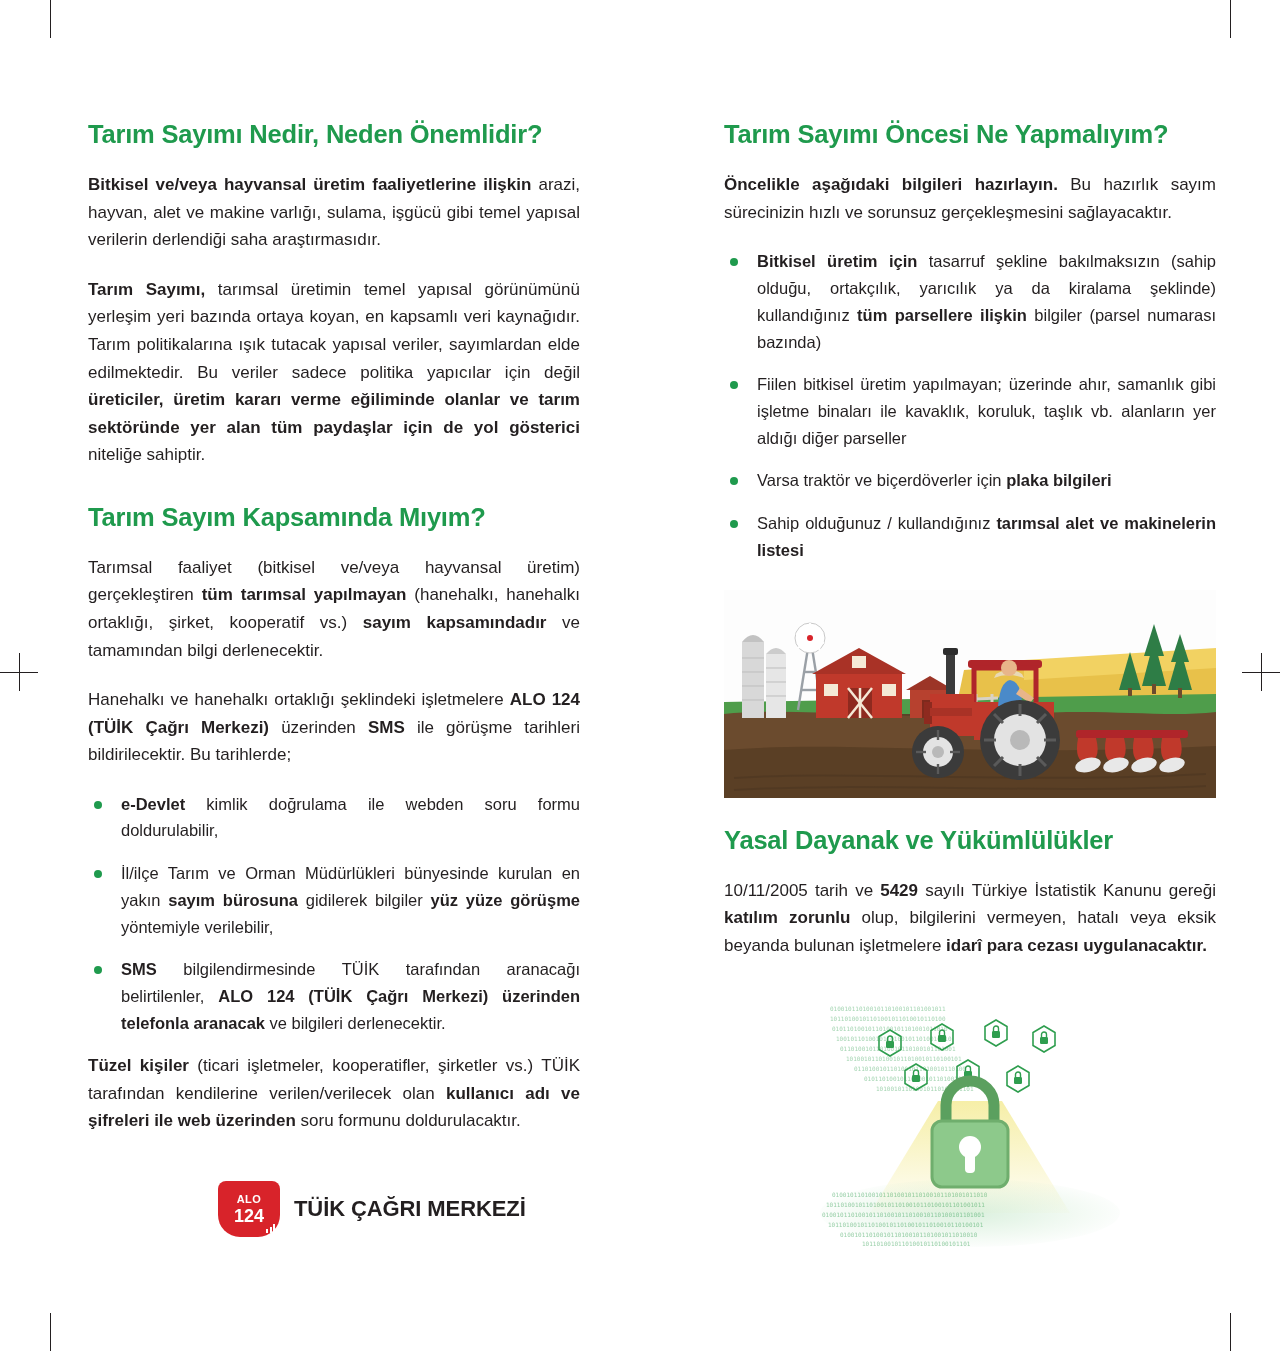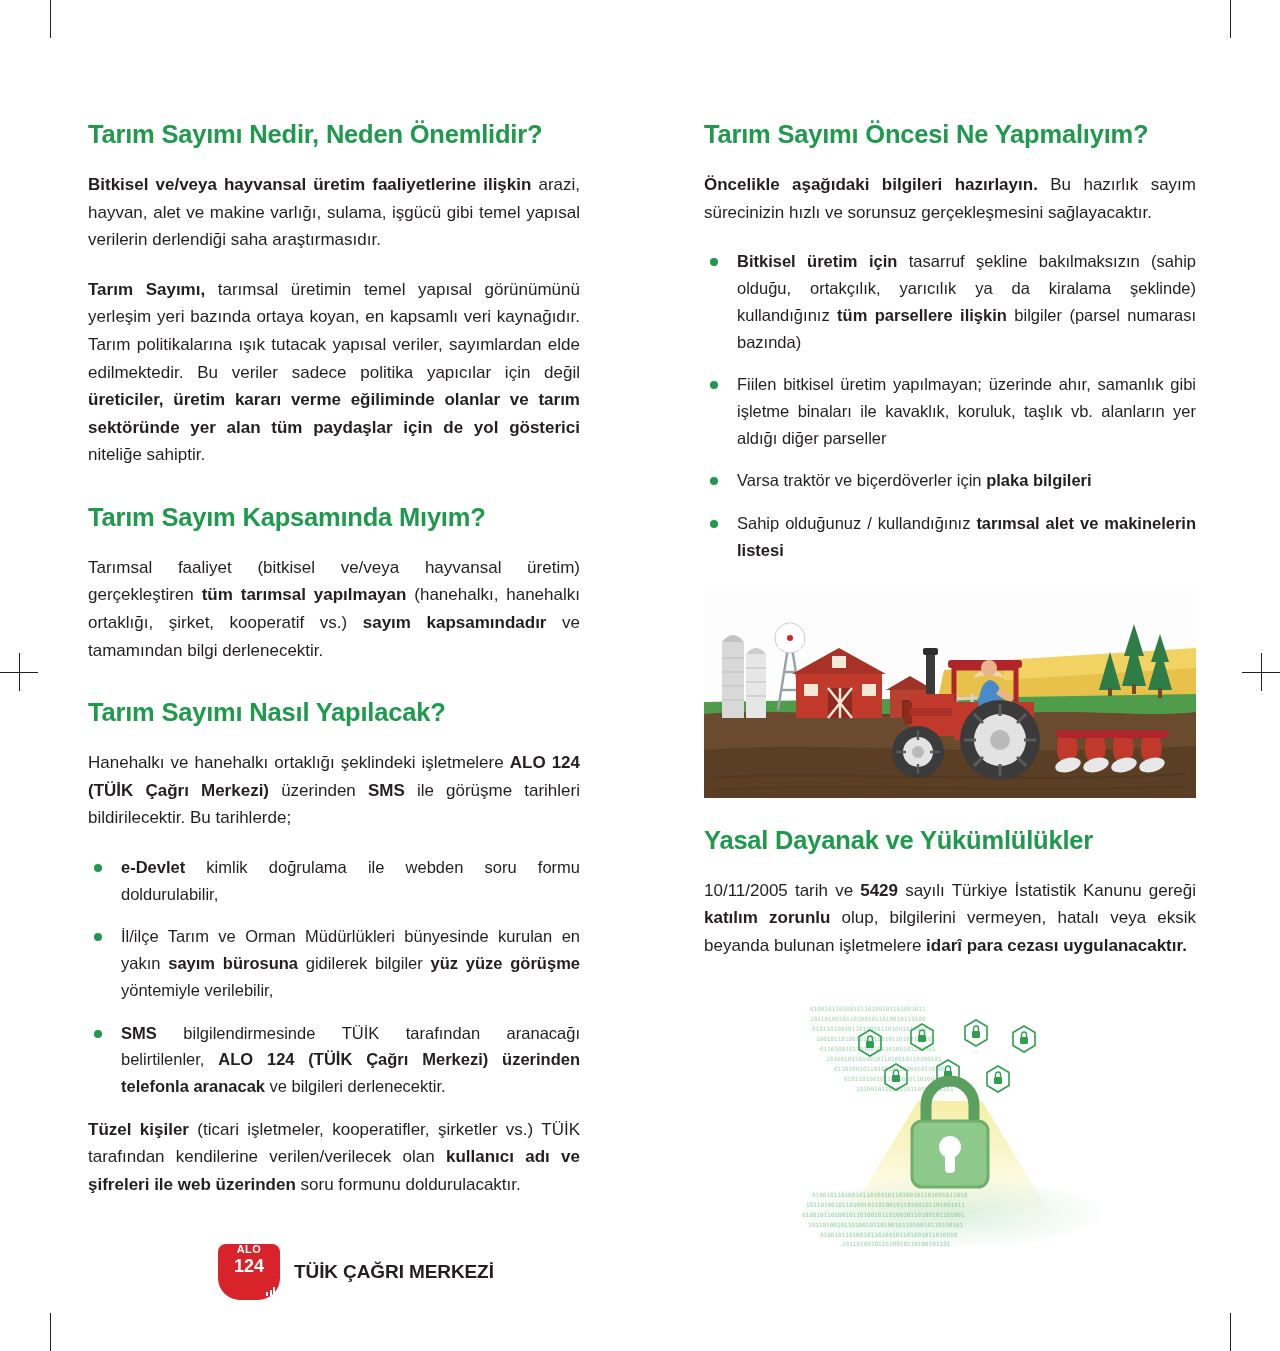--- a/index.html
+++ b/index.html
@@ -31,21 +31,21 @@
     width: 1280px;
     height: 1351px;
   }
 
   .col {
     position: absolute;
     top: 120px;
     width: 492px;
   }
   .col-left { left: 88px; }
-  .col-right { left: 704px; }
+  .col-right { left: 724px; }
 
   h2.heading {
     color: #1f9a4d;
     font-size: 25.5px;
     font-weight: bold;
     margin: 0 0 22px 0;
     letter-spacing: -0.2px;
     line-height: 1.15;
   }
   h2.heading.spaced-top { margin-top: 34px; }
@@ -96,20 +96,21 @@
   }
   .alo-badge {
     width: 62px;
     height: 56px;
     background: #d8232a;
     border-radius: 8px 8px 22px 22px;
     color: #fff;
     display: flex;
     flex-direction: column;
     align-items: center;
+    justify-content: center;
     line-height: 1;
     position: relative;
   }
   .alo-badge .alo-top {
     font-size: 11px;
     font-weight: bold;
     letter-spacing: 0.5px;
     margin-bottom: 2px;
   }
   .alo-badge .alo-num {
@@ -123,21 +124,21 @@
     display: flex;
     align-items: flex-end;
     gap: 1.5px;
   }
   .alo-badge .bars i {
     display: block;
     width: 2px;
     background: #fff;
   }
   .alo-text {
-    font-size: 19px;
+    font-size: 22px;
     font-weight: bold;
     letter-spacing: -0.1px;
     color: #231f20;
   }
 
   
   .tractor-wrap {
     margin-top: 26px;
     width: 492px;
     height: 208px;
@@ -181,21 +182,20 @@
     <p class="body">
       <b>Tarım Sayımı,</b><span> tarımsal üretimin temel yapısal görünümünü yerleşim yeri bazında ortaya koyan, en kapsamlı veri kaynağıdır. Tarım politikalarına ışık tutacak yapısal veriler, sayımlardan elde edilmektedir. Bu veriler sadece politika yapıcılar için değil </span><b>üreticiler, üretim kararı verme eğiliminde olanlar ve tarım sektöründe yer alan tüm paydaşlar için de yol gösterici</b><span> niteliğe sahiptir.</span>
     </p>
 
     <h2 class="heading spaced-top">Tarım Sayım Kapsamında Mıyım?</h2>
 
     <p class="body">
       <span>Tarımsal faaliyet (bitkisel ve/veya hayvansal üretim) gerçekleştiren </span><b>tüm tarımsal yapılmayan</b><span> (hanehalkı, hanehalkı ortaklığı, şirket, kooperatif vs.) </span><b>sayım kapsamındadır</b><span> ve tamamından bilgi derlenecektir.</span>
     </p>
 
-    <h2 class="heading spaced-top">Tarım Sayımı Nasıl Yapılacak?</h2>
 
     <p class="body">
       <span>Hanehalkı ve hanehalkı ortaklığı şeklindeki işletmelere </span><b>ALO 124 (TÜİK Çağrı Merkezi)</b><span> üzerinden </span><b>SMS</b><span> ile görüşme tarihleri bildirilecektir. Bu tarihlerde;</span>
     </p>
 
     <ul class="bullets">
       <li>
         <b>e-Devlet</b><span> kimlik doğrulama ile webden soru formu doldurulabilir,</span>
       </li>
       <li>

